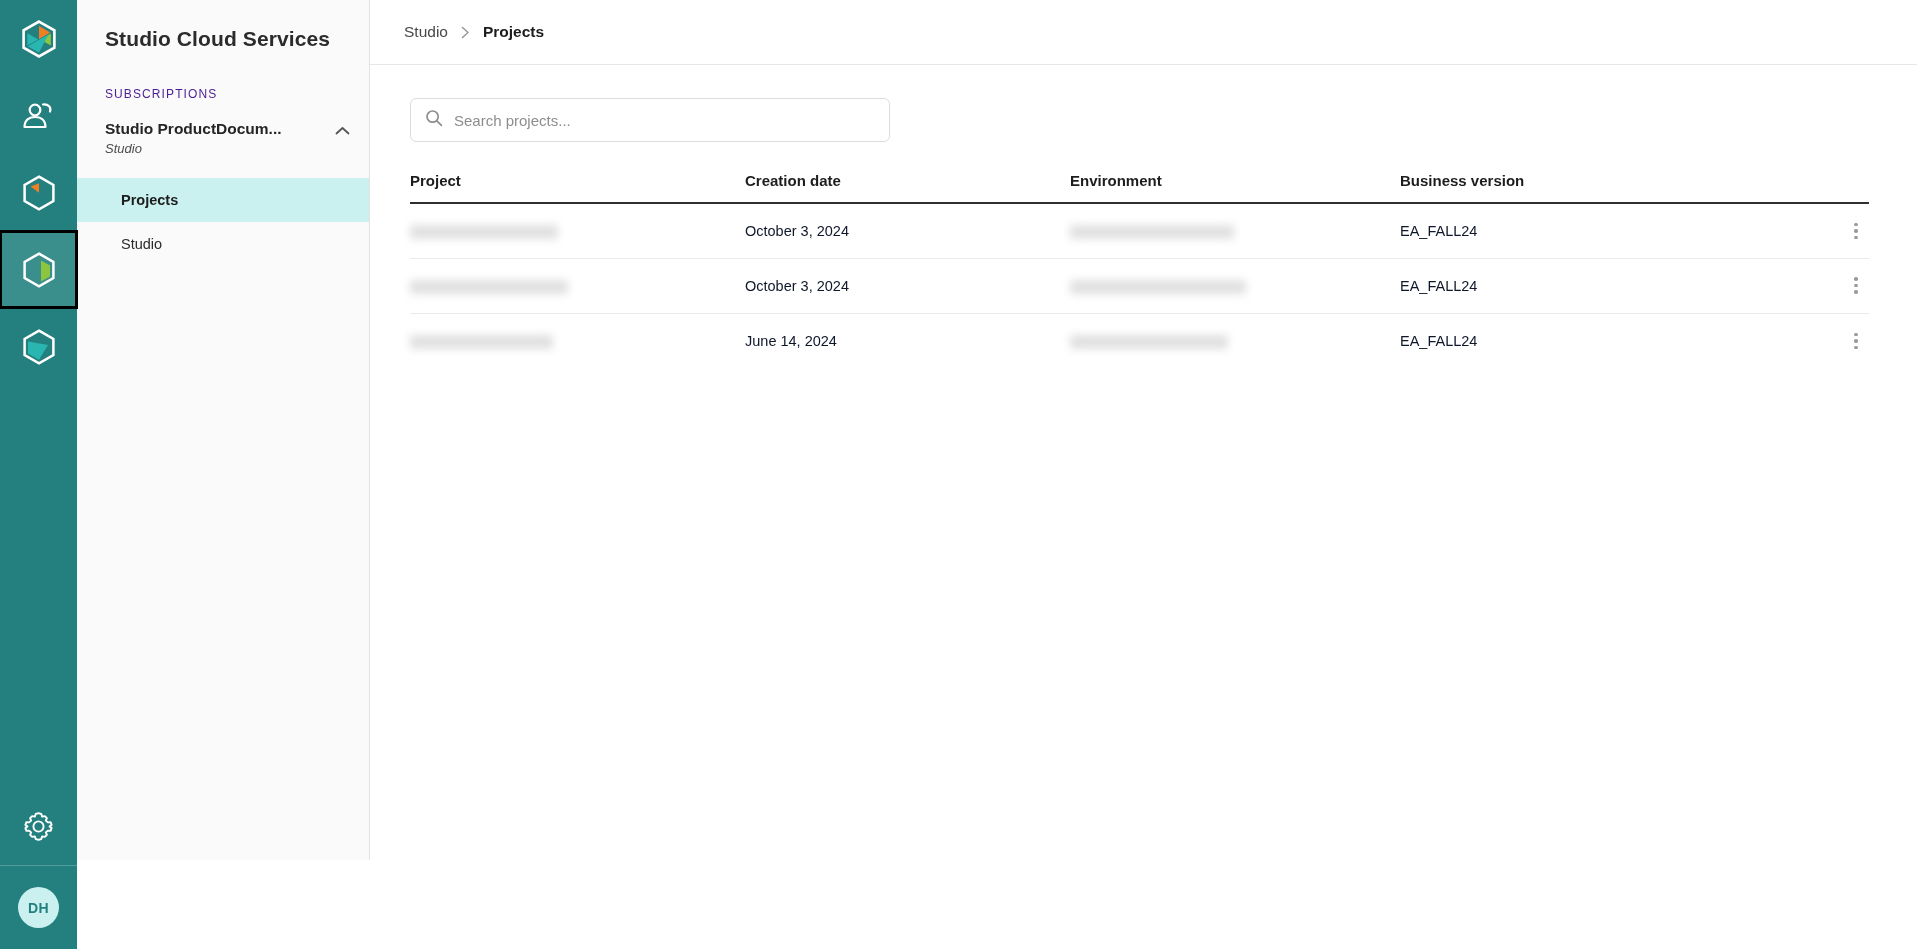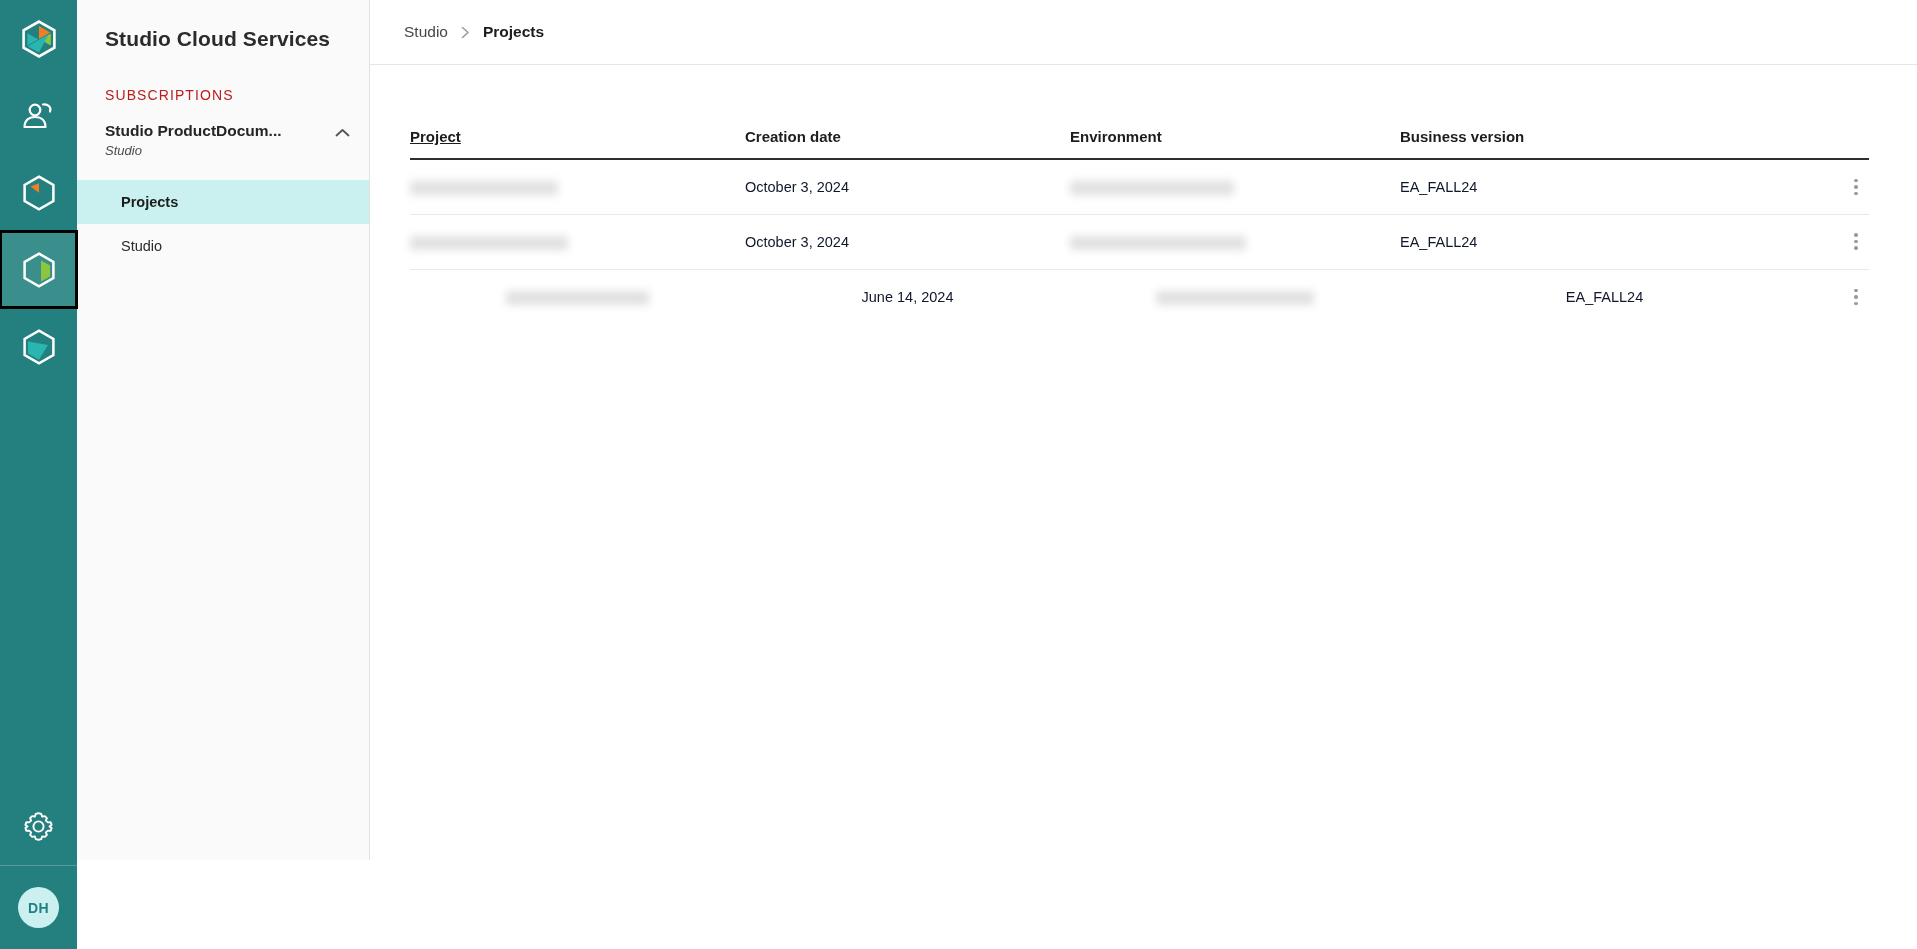--- a/index.html
+++ b/index.html
@@ -87,23 +87,23 @@
     z-index: 2;
   }
   .app-title {
     font-size: 21px;
     font-weight: 700;
     color: #2b2b2b;
     padding: 27px 0 0 28px;
     letter-spacing: .1px;
   }
   .section-label {
-    font-size: 14px;
+    font-size: 12px;
     letter-spacing: 1.1px;
-    color: #b91c1c;
+    color: #4c1d95;
     padding: 36px 0 0 28px;
     font-weight: 400;
   }
   .sub-head {
     display: flex;
     align-items: flex-start;
     padding: 18px 18px 22px 28px;
     cursor: pointer;
   }
   .sub-head-text { flex: 1 1 auto; min-width: 0; }
@@ -210,22 +210,22 @@
     padding: 0 0 13px 0;
     border-bottom: 2px solid #2f2f2f;
   }
   table.projects td {
     font-size: 14.5px;
     color: #0f172a;
     height: 55px;
     border-bottom: 1px solid #e9e9e9;
     vertical-align: middle;
   }
-  table.projects tr:last-child td { border-bottom: none; text-align: center; }
-  .col-project { width: 335px; text-decoration: underline; }
+  table.projects tr:last-child td { border-bottom: none; }
+  .col-project { width: 335px; }
   .col-date { width: 325px; margin-left: 17px; }
   .col-env { width: 330px; }
   .col-version { width: auto; }
   .col-actions { width: 60px; }
 
   .redacted {
     display: inline-block;
     height: 14px;
     border-radius: 2px;
     background: #e0e0e0;
@@ -345,20 +345,29 @@
       <span class="crumb-sep">
         <svg width="9" height="13" viewBox="0 0 9 13">
           <polyline points="1.5,1.5 7,6.5 1.5,11.5" fill="none" stroke="#9a9a9a" stroke-width="1.6" stroke-linecap="round" stroke-linejoin="round"></polyline>
         </svg>
       </span>
       <span class="crumb current">Projects</span>
     </div>
 
     <div class="content">
 
+      <div class="search-wrap">
+        <span>
+          <svg width="18" height="18" viewBox="0 0 18 18">
+            <circle cx="7.6" cy="7.6" r="5.6" fill="none" stroke="#8d8d8d" stroke-width="1.7"></circle>
+            <line x1="11.8" y1="11.8" x2="16.4" y2="16.4" stroke="#8d8d8d" stroke-width="1.7" stroke-linecap="round"></line>
+          </svg>
+        </span>
+        <input class="search-input" type="text" placeholder="Search projects..." style="">
+      </div>
 
       <table class="projects">
         <thead>
           <tr>
             <th class="col-project">Project</th>
             <th class="col-date">Creation date</th>
             <th class="col-env">Environment</th>
             <th class="col-version">Business version</th>
             <th class="col-actions"></th>
           </tr>

